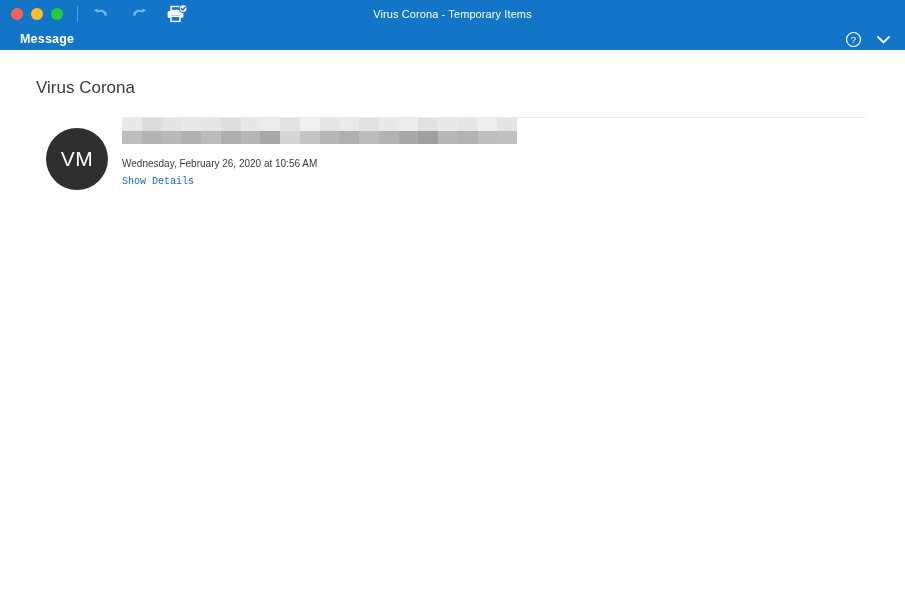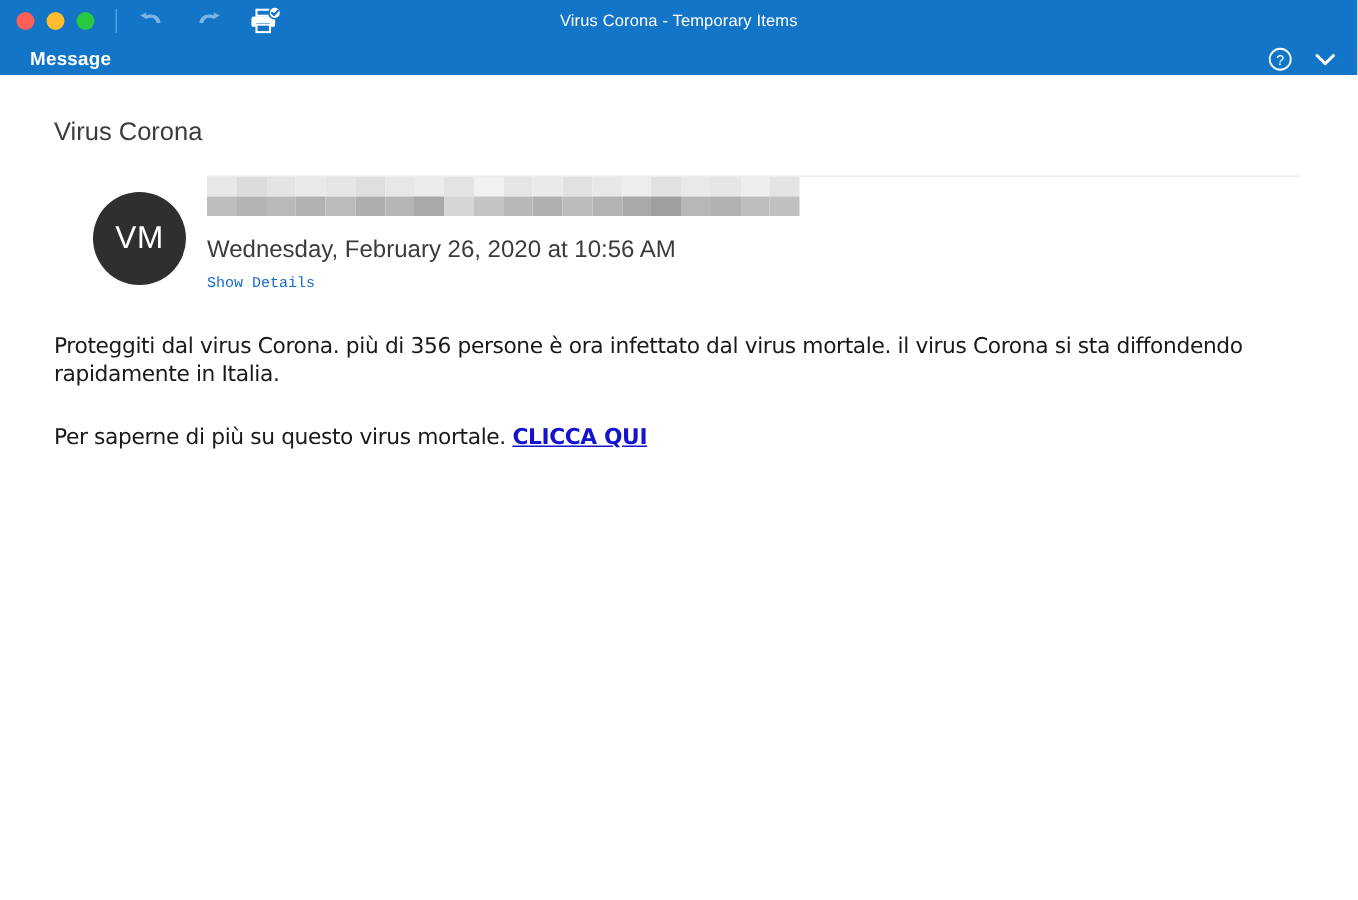--- a/index.html
+++ b/index.html
@@ -109,21 +109,20 @@
     font-size: 17px;
     color: #3b3b3b;
     padding: 12px 0 0 20px;
     font-weight: normal;
     margin: 0;
   }
 
   .header-block {
     display: flex;
     padding: 16px 0 0 30px;
-    margin-left: 16px;
   }
   .avatar {
     width: 62px;
     height: 62px;
     min-width: 62px;
     border-radius: 50%;
     background: #302f2f;
     color: #ffffff;
     display: flex;
     align-items: center;
@@ -159,21 +158,21 @@
     height: 27px;
   }
   .redact-row {
     display: flex;
     height: 13px;
     width: 100%;
   }
   .redact-row span { display: block; height: 100%; }
 
   .date-line {
-    font-size: 16px;
+    font-size: 10px;
     color: #3b3b3b;
     margin-top: 11px;
     line-height: 1.3;
   }
   .show-details {
     display: inline-block;
     font-size: 10px;
     color: #1769d1;
     margin-top: 6px;
     cursor: pointer;
@@ -316,21 +315,13 @@
             </div>
         </div>
       </div>
 
       <div class="date-line">Wednesday, February 26, 2020 at 10:56 AM</div>
 
       <div class="show-details">Show Details</div>
     </div>
   </div>
 
-  <div class="body-text">
-    <p>
-      <span>Proteggiti dal virus Corona. più di 356 persone è ora infettato dal virus mortale. il virus Corona si sta diffondendo rapidamente in Italia.</span>
-    </p>
-    <p>
-      <span>Per saperne di più su questo virus mortale. </span><a class="body-link">CLICCA QUI </a>
-    </p>
-  </div>
 </div>
 
 </body></html>

